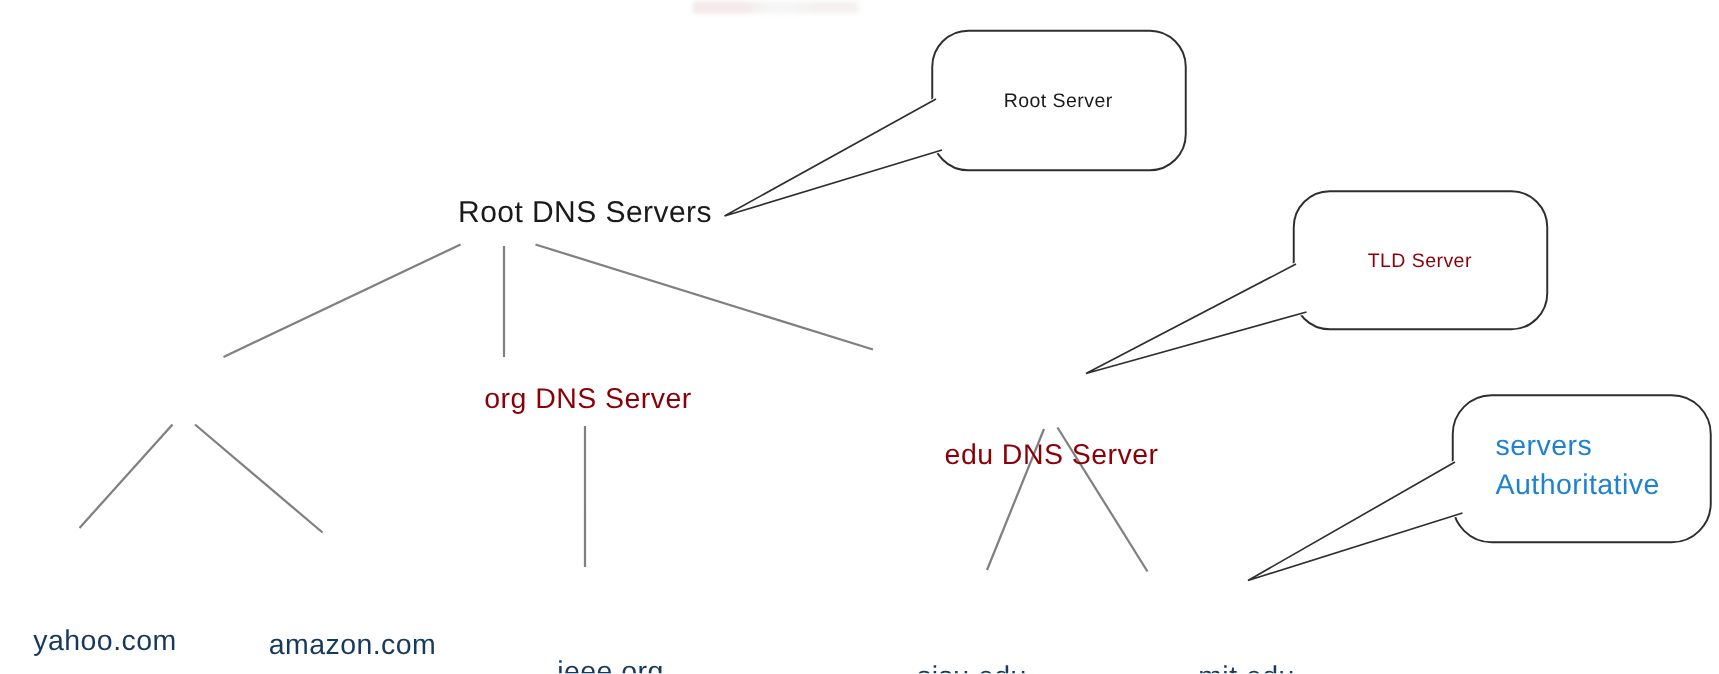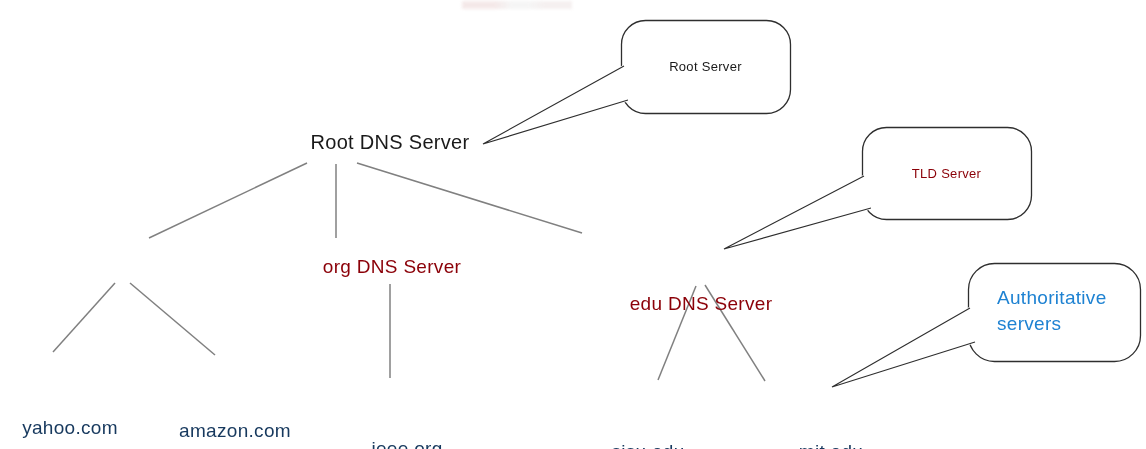--- a/index.html
+++ b/index.html
@@ -94,21 +94,21 @@
     <g>
       <rect x="968.5" y="263.5" width="172" height="98" rx="26" fill="#ffffff" stroke="#2e2e2e" stroke-width="1.3"></rect>
       <polygon points="832,387 970,308 975,342" fill="#ffffff" stroke="#ffffff" stroke-width="2.5"></polygon>
       <path d="M970,308 L832,387 L975,342" fill="none" stroke="#2e2e2e" stroke-width="1.1"></path>
     </g>
   </svg>
 
   <div class="artifact" style="left:462px; top:1px; width:110px; height:8px;
        background: linear-gradient(90deg, rgba(205,150,150,0.6) 0 30%, rgba(190,190,190,0.4) 45% 60%, rgba(200,170,170,0.5) 75% 100%);"></div>
 
-  <div class="lbl root-lbl" style="left:305px; top:131px;">Root DNS Server</div>
+  <div class="lbl root-lbl" style="left:305px; top:131px;">Root DNS Servers</div>
 
   <div class="lbl tier2" style="left:312px; top:256px;">org DNS Server</div>
   <div class="lbl tier2" style="left:621px; top:257px;margin-top:36px;">edu DNS Server</div>
 
   <div class="lbl leaf" style="left:10px;  top:370px; width:120px;">
     <span>yahoo.com</span>
     
   </div>
 
   <div class="lbl leaf" style="left:174px; top:373px; width:122px;">
@@ -129,17 +129,17 @@
   <div class="lbl leaf" style="left:772px; top:394px; width:118px;">
     <span>mit.edu</span>
     
   </div>
 
   <div class="callout-text black" style="left:621px; top:20px; width:169px; height:93px;">Root Server</div>
 
   <div class="callout-text maroon" style="left:862px; top:127px; width:169px; height:92px;">TLD Server</div>
 
   <div class="auth-text" style="left:997px; top:285px; width:140px;">
+    <span>servers</span>
     <span>Authoritative</span>
-    <span>servers</span>
   </div>
 
 </div>
 
 </body></html>

